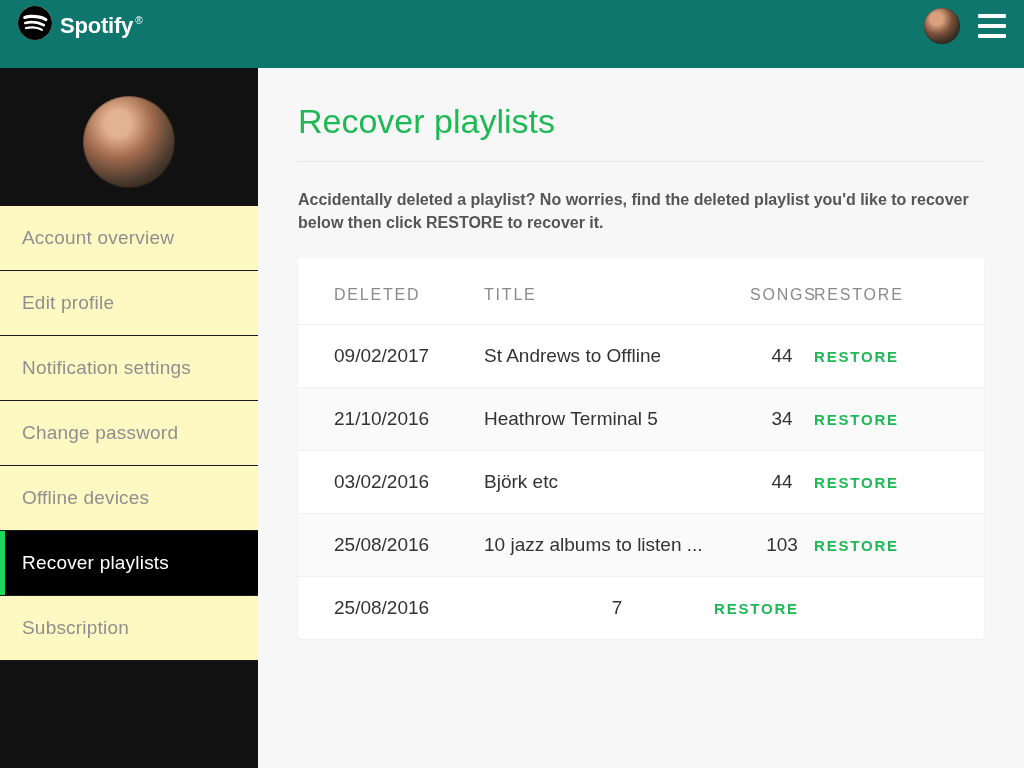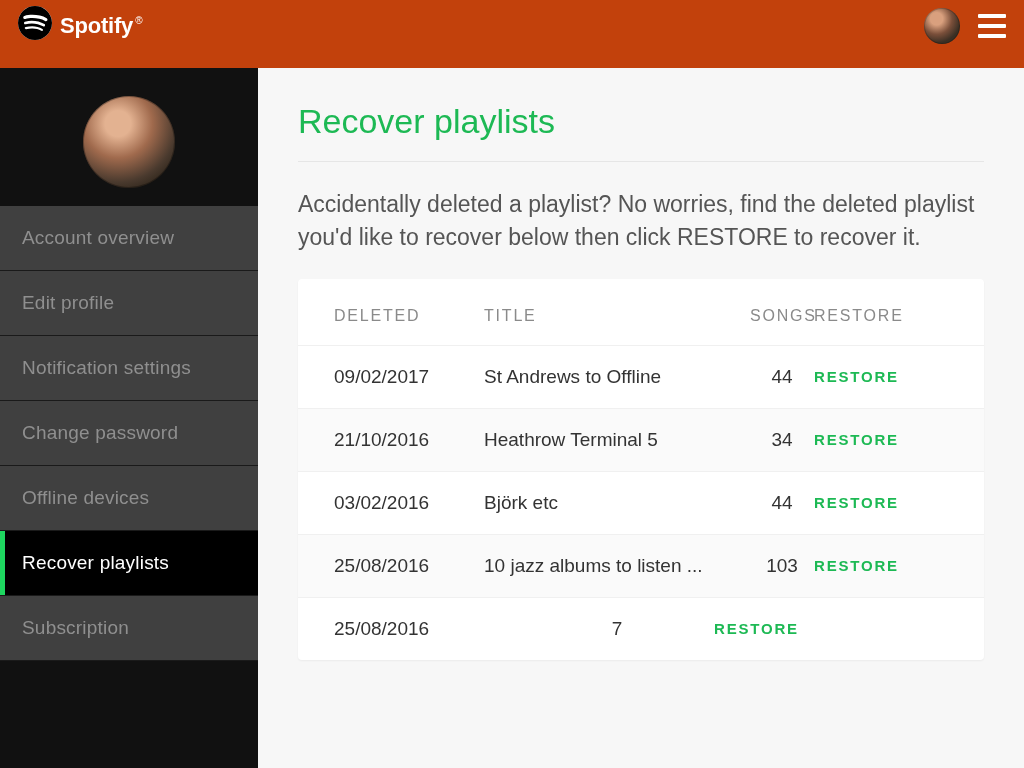--- a/index.html
+++ b/index.html
@@ -1,41 +1,41 @@
 <!DOCTYPE html>
 <html><head>
 <meta charset="utf-8">
 <style>
   * { box-sizing: border-box; margin: 0; padding: 0; }
   html, body { width: 1024px; height: 768px; font-family: -apple-system, BlinkMacSystemFont, "Segoe UI", Helvetica, Arial, sans-serif; background: #f7f7f7; overflow: hidden; }
 
   
-  .header { height: 68px; background: #c2410c; display: flex; align-items: center; justify-content: space-between; padding: 0 18px 17px 18px; }
+  .header { height: 68px; background: #0f766e; display: flex; align-items: center; justify-content: space-between; padding: 0 18px 17px 18px; }
   .brand { display: flex; align-items: center; gap: 8px; color: #fff; font-weight: 700; font-size: 22px; letter-spacing: -0.2px; }
   .brand svg { width: 34px; height: 34px; }
   .header-right { display: flex; align-items: center; gap: 18px; }
   .avatar-sm { width: 36px; height: 36px; border-radius: 50%; background: radial-gradient(circle at 35% 30%, #d9a07e 18%, #7a4f3a 45%, #3a2f24 70%); box-shadow: 0 0 0 1px rgba(0,0,0,.2) inset; }
   .burger { display: flex; flex-direction: column; gap: 6px; cursor: pointer; }
   .burger span { display: block; width: 28px; height: 4px; background: #fff; border-radius: 1px; }
   .trademark { font-size: 10px; vertical-align: super; margin-left: 2px; font-weight: 400; }
 
   
   .body { display: flex; height: calc(768px - 68px); }
   .sidebar { width: 258px; background: #111; display: flex; flex-direction: column; }
   .sidebar-avatar-wrap { display:flex; justify-content:center; padding: 28px 0 18px; }
   .avatar-lg { width: 92px; height: 92px; border-radius: 50%; background: radial-gradient(circle at 38% 30%, #e3b291 15%, #a06a4d 40%, #4a3a2e 68%, #2a2218 85%); box-shadow: 0 0 0 1px rgba(0,0,0,.3) inset; }
   .nav { display:flex; flex-direction:column; }
-  .nav-item { height: 65px; display:flex; align-items:center; padding-left: 22px; color: #8f8f8f; font-size: 19px; letter-spacing: 0.2px; border-bottom: 1px solid #1a1a1a; background:#404040; cursor:pointer; }
+  .nav-item { height: 65px; display:flex; align-items:center; padding-left: 22px; color: #8f8f8f; font-size: 19px; letter-spacing: 0.2px; border-bottom: 1px solid #1a1a1a; background:#fef9c3; cursor:pointer; }
   .nav-item.active { background:#000; color:#fff; position:relative; }
   .nav-item.active::before { content:""; position:absolute; left:0; top:0; bottom:0; width:5px; background:#1ed760; }
 
   
   .main { flex:1; padding: 34px 40px 0 40px; }
   .page-title { color:#1db954; font-size: 34px; font-weight:400; padding-bottom: 20px; border-bottom:1px solid #e6e6e6; }
-  .page-desc { color:#555; font-size:23px; line-height:1.45; margin: 26px 0 24px; }
+  .page-desc { color:#555; font-size:16px; line-height:1.45; margin: 26px 0 24px; font-weight: bold; }
 
   .table-card { background:#fff; border-radius:4px; box-shadow: 0 1px 2px rgba(0,0,0,.05); padding: 8px 0 0; }
   .thead, .trow { display:grid; grid-template-columns: 150px 230px 100px 1fr; align-items:center; padding: 20px 36px; }
   .thead { color:#8a8a8a; font-size:16px; letter-spacing:1.8px; text-transform:uppercase; font-weight:500; }
   .trow { font-size:19px; color:#333; border-top:1px solid #f0f0f0; }
   .trow:nth-child(odd) { background:#fafafa; }
   .restore-btn { color:#1db954; font-weight:700; letter-spacing:1.8px; font-size:15px; cursor:pointer; text-align:left; }
 
   .col-songs, .th-songs { text-align:center;margin-left:36px; }
 </style>

